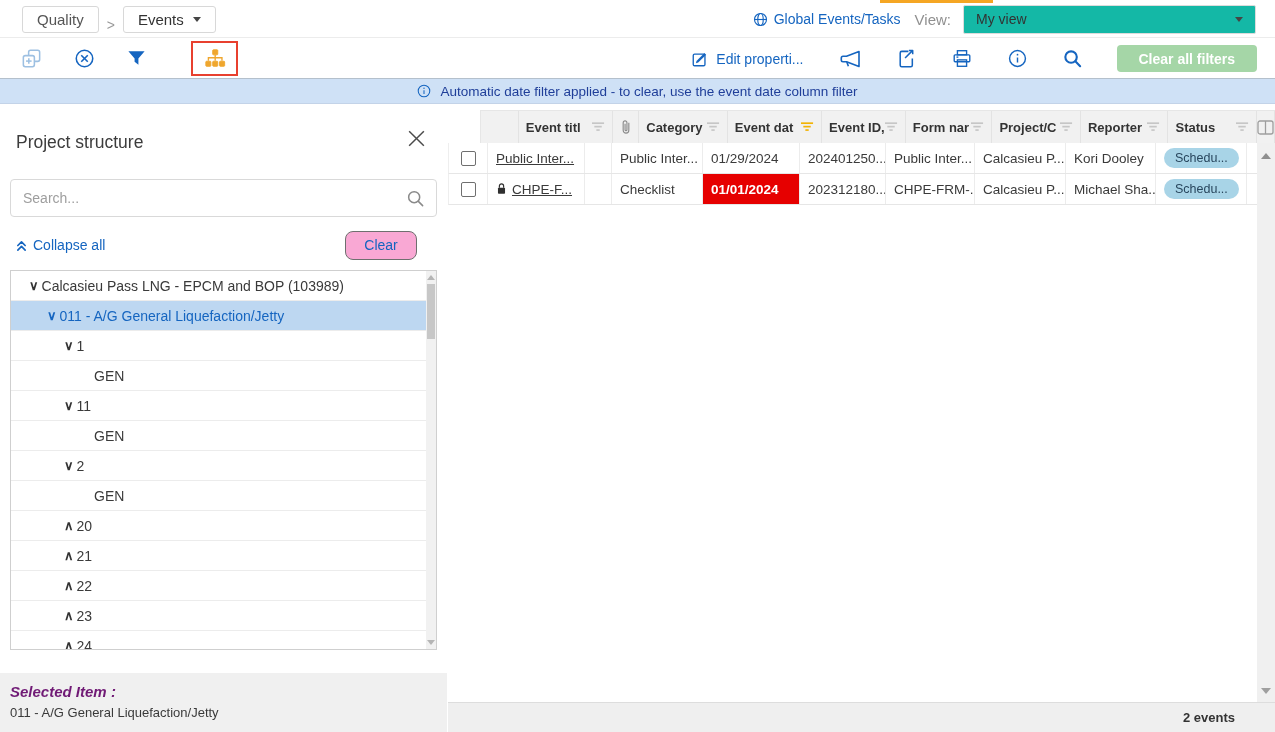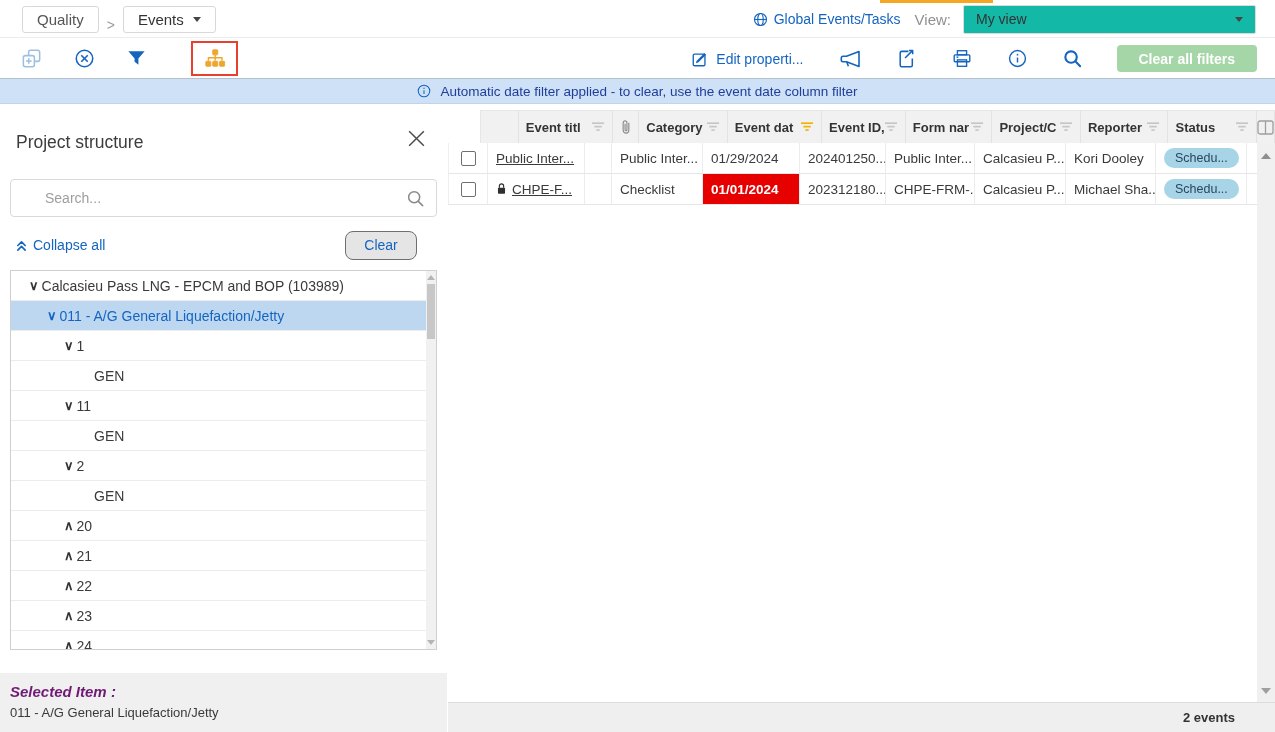--- a/index.html
+++ b/index.html
@@ -29,27 +29,27 @@
   .edit-link { display:flex; align-items:center; gap:7px; color:#1565c0; font-size:14px; cursor:pointer; }
   .btn-green { height:27px; padding:0 22px; background:#a5d6a7; border:none; border-radius:4px; color:#fff; font-weight:bold; font-size:14px; font-family:"Liberation Sans",sans-serif; cursor:pointer; }
 
   
   .banner { position:absolute; top:78px; left:0; right:0; height:26px; background:#cfe1f6; border-top:1px solid #b4c0cc; border-bottom:1px solid #c3d3e8; display:flex; align-items:center; justify-content:center; gap:9px; color:#1f3e99; font-size:13.5px; }
 
   
   .panel { position:absolute; top:104px; left:0; width:447px; bottom:0; background:#fff; }
   .panel-title { position:absolute; left:16px; top:28px; font-size:17.5px; color:#3c3c3c; }
   .panel-close { position:absolute; right:20px; top:24px; cursor:pointer; }
-  .search-wrap { position:absolute; left:10px; right:10px; top:75px; height:38px; border:1px solid #d9d9d9; border-radius:4px; display:flex; align-items:center; background:#fff;padding-left:22px; }
+  .search-wrap { position:absolute; left:10px; right:10px; top:75px; height:38px; border:1px solid #d9d9d9; border-radius:4px; display:flex; align-items:center; background:#fff; }
   .search-wrap input { flex:1; border:none; outline:none; padding:0 12px; font-size:14px; color:#444; font-family:"Liberation Sans",sans-serif; background:transparent; }
   .search-wrap input::placeholder { color:#9e9e9e; }
   .search-glyph { margin-right:11px; display:flex; }
   .collapse-row { position:absolute; left:16px; right:30px; top:126px; height:30px; display:flex; align-items:center; justify-content:space-between; }
   .collapse-link { display:flex; align-items:center; gap:6px; color:#1565c0; font-size:14px; cursor:pointer; }
-  .btn-clear { width:72px; height:29px; border:1px solid #6f6f6f; border-radius:8px; background:#e5e5e5; color:#1565c0; font-size:14px; font-family:"Liberation Sans",sans-serif; cursor:pointer; }
+  .btn-clear { width:72px; height:29px; border:1px solid #6f6f6f; border-radius:8px; background:#f9a8d4; color:#1565c0; font-size:14px; font-family:"Liberation Sans",sans-serif; cursor:pointer; }
 
   .tree { position:absolute; left:10px; right:10px; top:166px; height:380px; border:1px solid #cfcfcf; overflow:hidden; background:#fff; }
   .tree-row { height:30px; display:flex; align-items:center; border-bottom:1px solid #ececec; font-size:14px; color:#3a3a3a; cursor:pointer; }
   .tree-row .chev { font-size:13px; font-weight:bold; margin-right:3px; color:#333; line-height:1; }
   .tree-row.sel { background:#bdd7f1; color:#1565c0; }
   .tree-row.sel .chev { color:#1565c0; }
   .lvl0 { padding-left:18px; } .lvl1 { padding-left:36px; } .lvl2 { padding-left:53px; } .lvl3 { padding-left:83px; }
   .tree-sb { position:absolute; right:0; top:0; bottom:0; width:10px; background:#f1f1f1; }
   .tree-sb .tri-up { position:absolute; top:4px; left:1px; width:0; height:0; border-left:4px solid transparent; border-right:4px solid transparent; border-bottom:5px solid #b5b5b5; }
   .tree-sb .thumb { position:absolute; top:13px; left:1px; width:8px; height:55px; background:#c7c7c7; }

